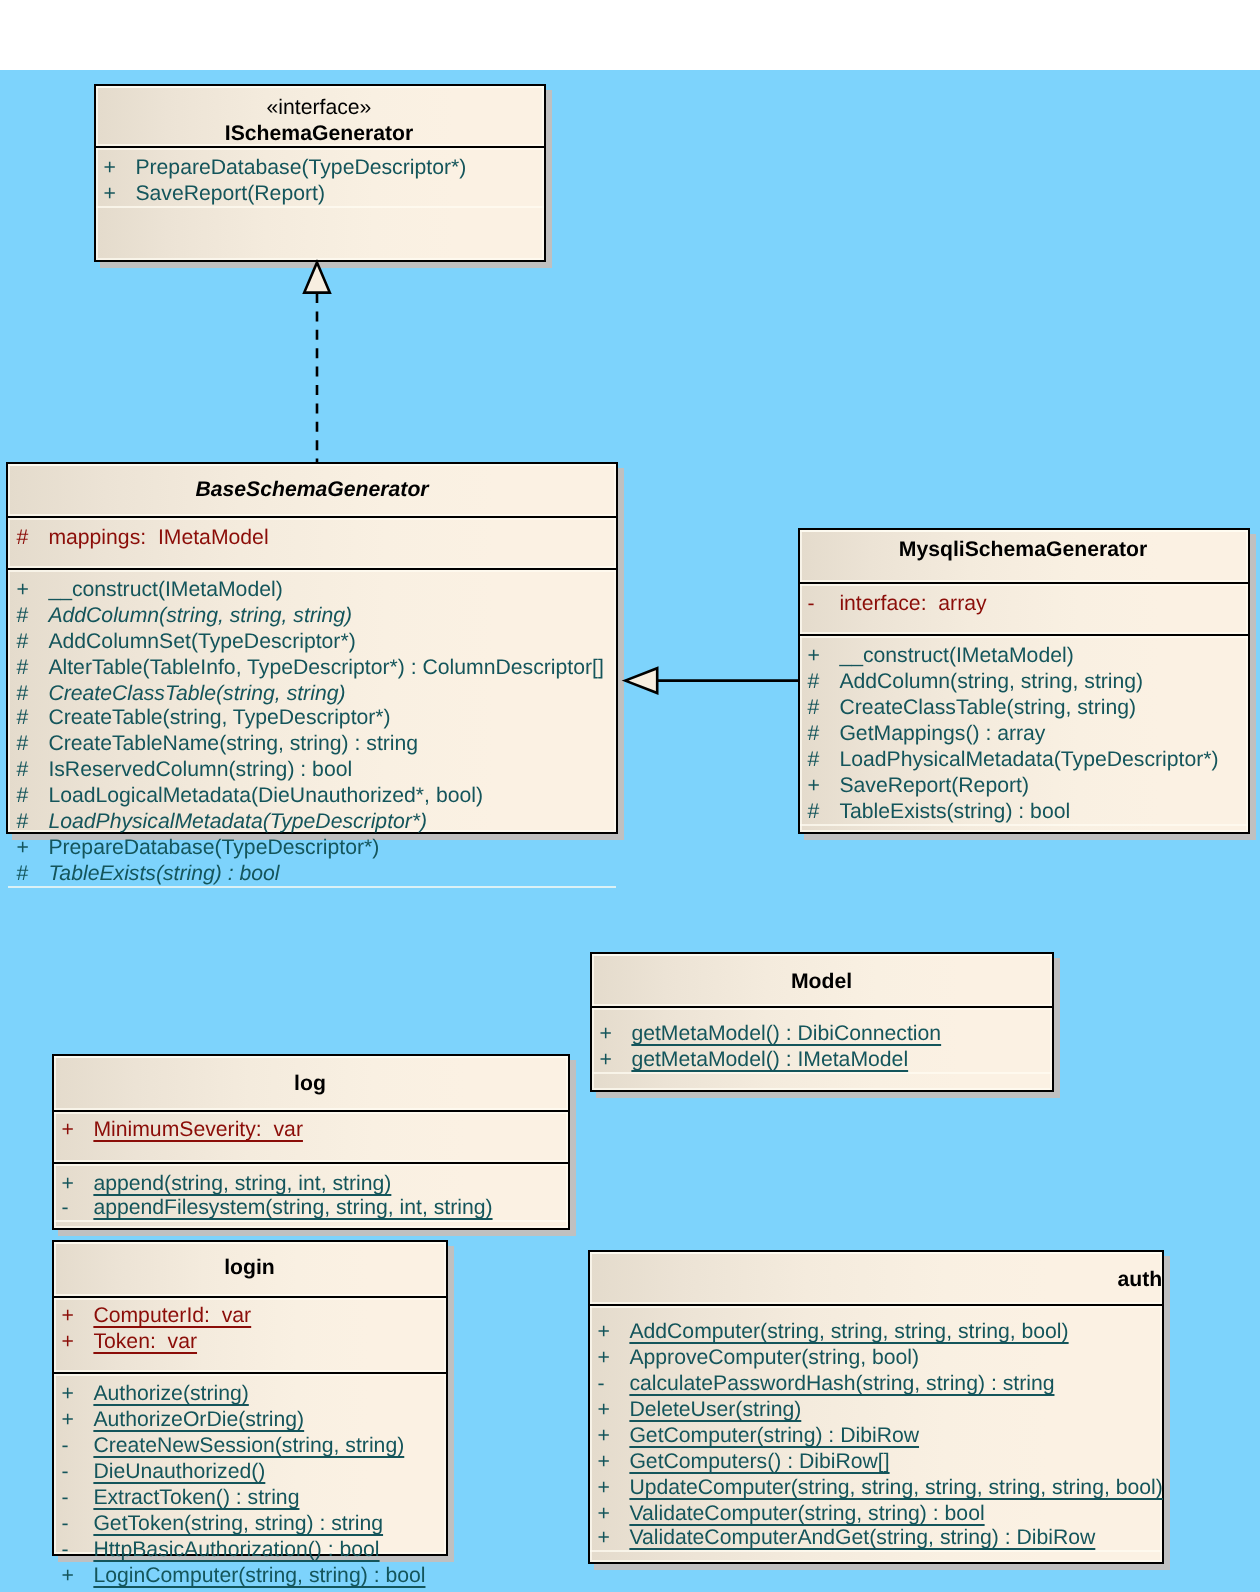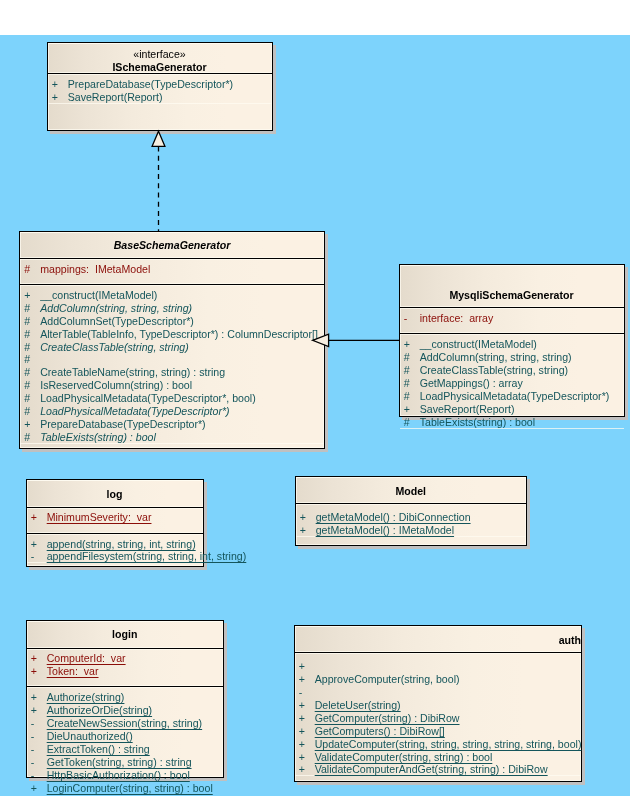--- a/index.html
+++ b/index.html
@@ -36,60 +36,60 @@
 <div class="uml-class" style="left:46.5px;top:7px;width:226px;height:89px;">
   <div class="hdr" style="height:30.5px;padding-top:4.9px;">
     <div class="stereotype">«interface»</div>
     <div class="cname">ISchemaGenerator</div>
   </div>
   <div class="cmp ops" style="padding-top:4.4px;">
     <div class="row"><span class="vis">+</span><span class="txt">PrepareDatabase(TypeDescriptor*)</span></div>
     <div class="row"><span class="vis">+</span><span class="txt">SaveReport(Report)</span></div>
   </div>
 </div>
-<div class="uml-class" style="left:19px;top:196px;width:306px;height:218px;">
+<div class="uml-class" style="left:3px;top:196px;width:306px;height:186px;">
   <div class="hdr" style="height:27.0px;padding-top:6.5px;">
     <div class="cname italic">BaseSchemaGenerator</div>
   </div>
   <div class="cmp attrs" style="height:25.8px;padding-top:3.7px;">
     <div class="row"><span class="vis">#</span><span class="txt">mappings:  IMetaModel</span></div>
   </div>
   <div class="cmp ops" style="padding-top:4.0px;">
     <div class="row"><span class="vis">+</span><span class="txt">__construct(IMetaModel)</span></div>
     <div class="row"><span class="vis">#</span><span class="txt italic">AddColumn(string, string, string)</span></div>
     <div class="row"><span class="vis">#</span><span class="txt">AddColumnSet(TypeDescriptor*)</span></div>
     <div class="row"><span class="vis">#</span><span class="txt">AlterTable(TableInfo, TypeDescriptor*) : ColumnDescriptor[]</span></div>
     <div class="row"><span class="vis">#</span><span class="txt italic">CreateClassTable(string, string)</span></div>
-    <div class="row"><span class="vis">#</span></div>
+    <div class="row"><span class="vis">#</span><span class="txt">CreateTable(string, TypeDescriptor*)</span></div>
     <div class="row"><span class="vis">#</span><span class="txt">CreateTableName(string, string) : string</span></div>
     <div class="row"><span class="vis">#</span><span class="txt">IsReservedColumn(string) : bool</span></div>
-    <div class="row"><span class="vis">#</span><span class="txt">LoadPhysicalMetadata(TypeDescriptor*, bool)</span></div>
+    <div class="row"><span class="vis">#</span><span class="txt">LoadLogicalMetadata(DieUnauthorized*, bool)</span></div>
     <div class="row"><span class="vis">#</span><span class="txt italic">LoadPhysicalMetadata(TypeDescriptor*)</span></div>
     <div class="row"><span class="vis">+</span><span class="txt">PrepareDatabase(TypeDescriptor*)</span></div>
     <div class="row"><span class="vis">#</span><span class="txt italic">TableExists(string) : bool</span></div>
   </div>
 </div>
 <div class="uml-class" style="left:398.5px;top:229px;width:226px;height:153px;">
-  <div class="hdr" style="height:43px;padding-top:24px;">
+  <div class="hdr" style="height:27.0px;padding-top:4px;">
     <div class="cname">MysqliSchemaGenerator</div>
   </div>
   <div class="cmp attrs" style="height:26.0px;padding-top:3.7px;">
     <div class="row"><span class="vis">-</span><span class="txt">interface:  array</span></div>
   </div>
   <div class="cmp ops" style="padding-top:4.0px;">
     <div class="row"><span class="vis">+</span><span class="txt">__construct(IMetaModel)</span></div>
     <div class="row"><span class="vis">#</span><span class="txt">AddColumn(string, string, string)</span></div>
     <div class="row"><span class="vis">#</span><span class="txt">CreateClassTable(string, string)</span></div>
     <div class="row"><span class="vis">#</span><span class="txt">GetMappings() : array</span></div>
     <div class="row"><span class="vis">#</span><span class="txt">LoadPhysicalMetadata(TypeDescriptor*)</span></div>
     <div class="row"><span class="vis">+</span><span class="txt">SaveReport(Report)</span></div>
     <div class="row"><span class="vis">#</span><span class="txt">TableExists(string) : bool</span></div>
   </div>
 </div>
-<div class="uml-class" style="left:25.5px;top:444px;width:178px;height:87.5px;">
+<div class="uml-class" style="left:25.5px;top:492px;width:259px;height:87.5px;">
   <div class="hdr" style="height:27.5px;padding-top:7.6px;">
     <div class="cname">log</div>
   </div>
   <div class="cmp attrs" style="height:26.0px;padding-top:3.5px;">
     <div class="row"><span class="vis">+</span><span class="txt stat">MinimumSeverity:  var</span></div>
   </div>
   <div class="cmp ops" style="padding-top:4.0px;">
     <div class="row"><span class="vis">+</span><span class="txt stat">append(string, string, int, string)</span></div>
     <div class="row"><span class="vis">-</span><span class="txt stat">appendFilesystem(string, string, int, string)</span></div>
   </div>
@@ -122,23 +122,23 @@
     <div class="row"><span class="vis">+</span><span class="txt stat">LoginComputer(string, string) : bool</span></div>
     <div class="row"><span class="vis">+</span><span class="txt stat">staticConstructor()</span></div>
     <div class="row"><span class="vis">-</span><span class="txt stat">TokenAuthorization(string) : bool</span></div>
   </div>
 </div>
 <div class="uml-class" style="left:293.5px;top:589.8px;width:288.6px;height:157px;">
   <div class="hdr" style="height:27.5px;padding-top:8.3px;align-items:flex-end;">
     <div class="cname">auth</div>
   </div>
   <div class="cmp ops" style="padding-top:6.7px;">
-    <div class="row"><span class="vis">+</span></div>
+    <div class="row"><span class="vis">+</span><span class="txt stat">AddComputer(string, string, string, string, bool)</span></div>
     <div class="row"><span class="vis">+</span><span class="txt">ApproveComputer(string, bool)</span></div>
-    <div class="row"><span class="vis">-</span></div>
+    <div class="row"><span class="vis">-</span><span class="txt stat">calculatePasswordHash(string, string) : string</span></div>
     <div class="row"><span class="vis">+</span><span class="txt stat">DeleteUser(string)</span></div>
     <div class="row"><span class="vis">+</span><span class="txt stat">GetComputer(string) : DibiRow</span></div>
     <div class="row"><span class="vis">+</span><span class="txt stat">GetComputers() : DibiRow[]</span></div>
     <div class="row"><span class="vis">+</span><span class="txt stat">UpdateComputer(string, string, string, string, string, bool)</span></div>
     <div class="row"><span class="vis">+</span><span class="txt stat">ValidateComputer(string, string) : bool</span></div>
     <div class="row"><span class="vis">+</span><span class="txt stat">ValidateComputerAndGet(string, string) : DibiRow</span></div>
   </div>
 </div>
 <svg class="conn" width="630" height="796" style="left:0;top:0;overflow:visible;pointer-events:none;">
   <g>

